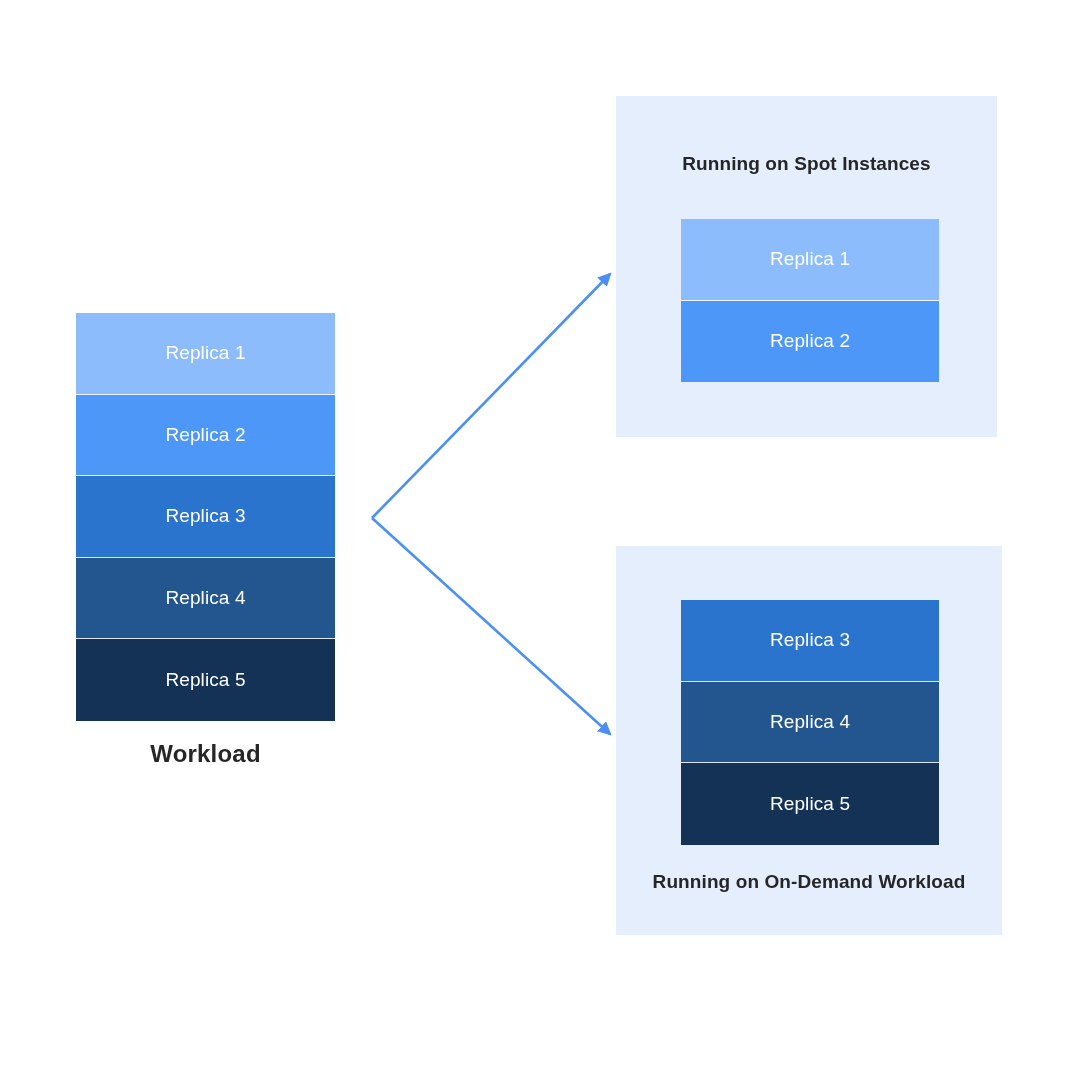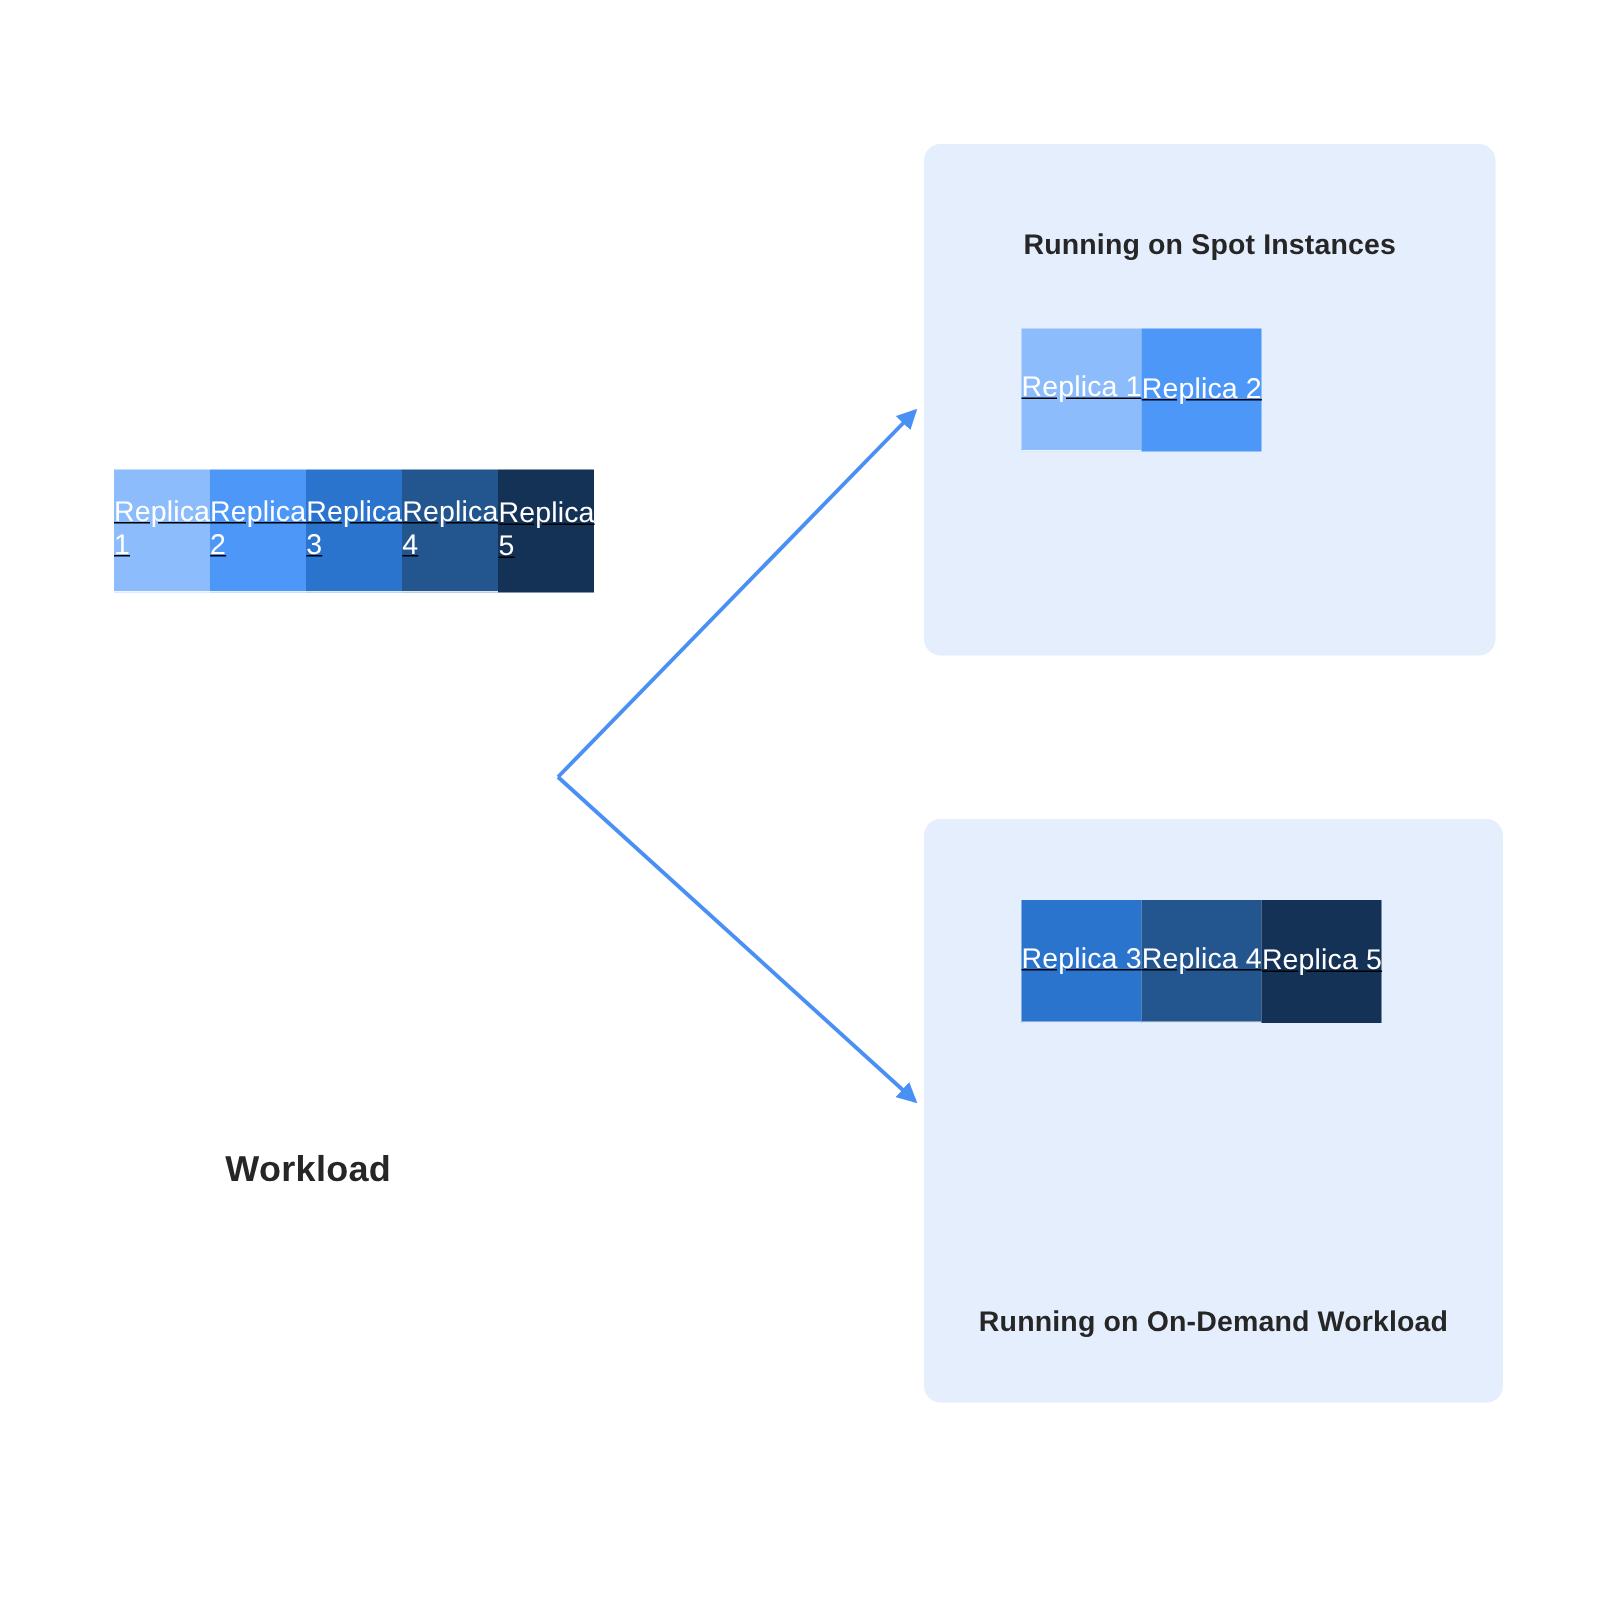--- a/index.html
+++ b/index.html
@@ -31,56 +31,54 @@
 
   
   .workload-group {
     position: absolute;
     left: 76px;
     top: 313px;
     width: 259px;
   }
   .stack {
     display: flex;
-    flex-direction: row;
+    flex-direction: column;
     width: 100%;
-    text-decoration: underline;
   }
   .replica {
     height: 81.6px;
     display: flex;
     align-items: center;
     justify-content: center;
     color: #ffffff;
     font-size: 19px;
     font-weight: 400;
     letter-spacing: .1px;
     box-sizing: border-box;
     border-bottom: 1px solid rgba(255,255,255,0.85);
   }
   .replica:last-child { border-bottom: none; }
 
   .workload-label {
     position: absolute;
     left: 76px;
-    top: 766px;
+    top: 740px;
     width: 259px;
     text-align: center;
     font-size: 24px;
     font-weight: 700;
     color: #262626;
     letter-spacing: .2px;
   }
 
   
   .panel {
     position: absolute;
     background: #e4eefc;
     box-sizing: border-box;
-    border-radius: 11px;
   }
   #panel-spot   { left: 616px; top: 96px;  width: 381px; height: 341px; }
   #panel-ondemand { left: 616px; top: 546px; width: 386px; height: 389px; }
 
   .panel-title {
     position: absolute;
     left: 0;
     width: 100%;
     text-align: center;
     font-size: 19px;

